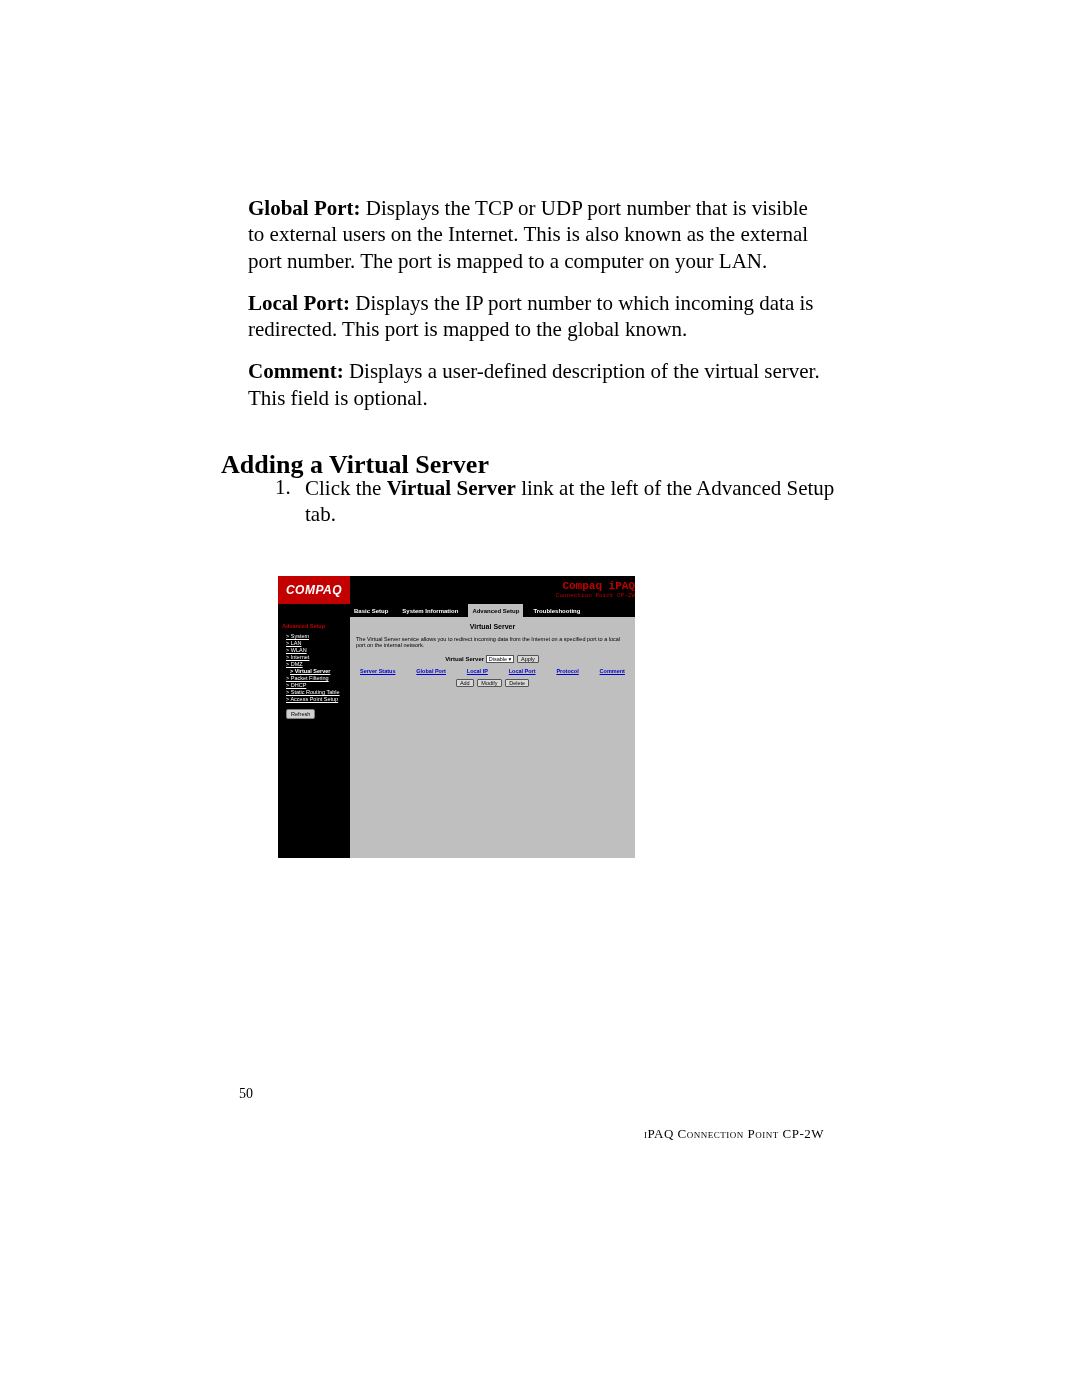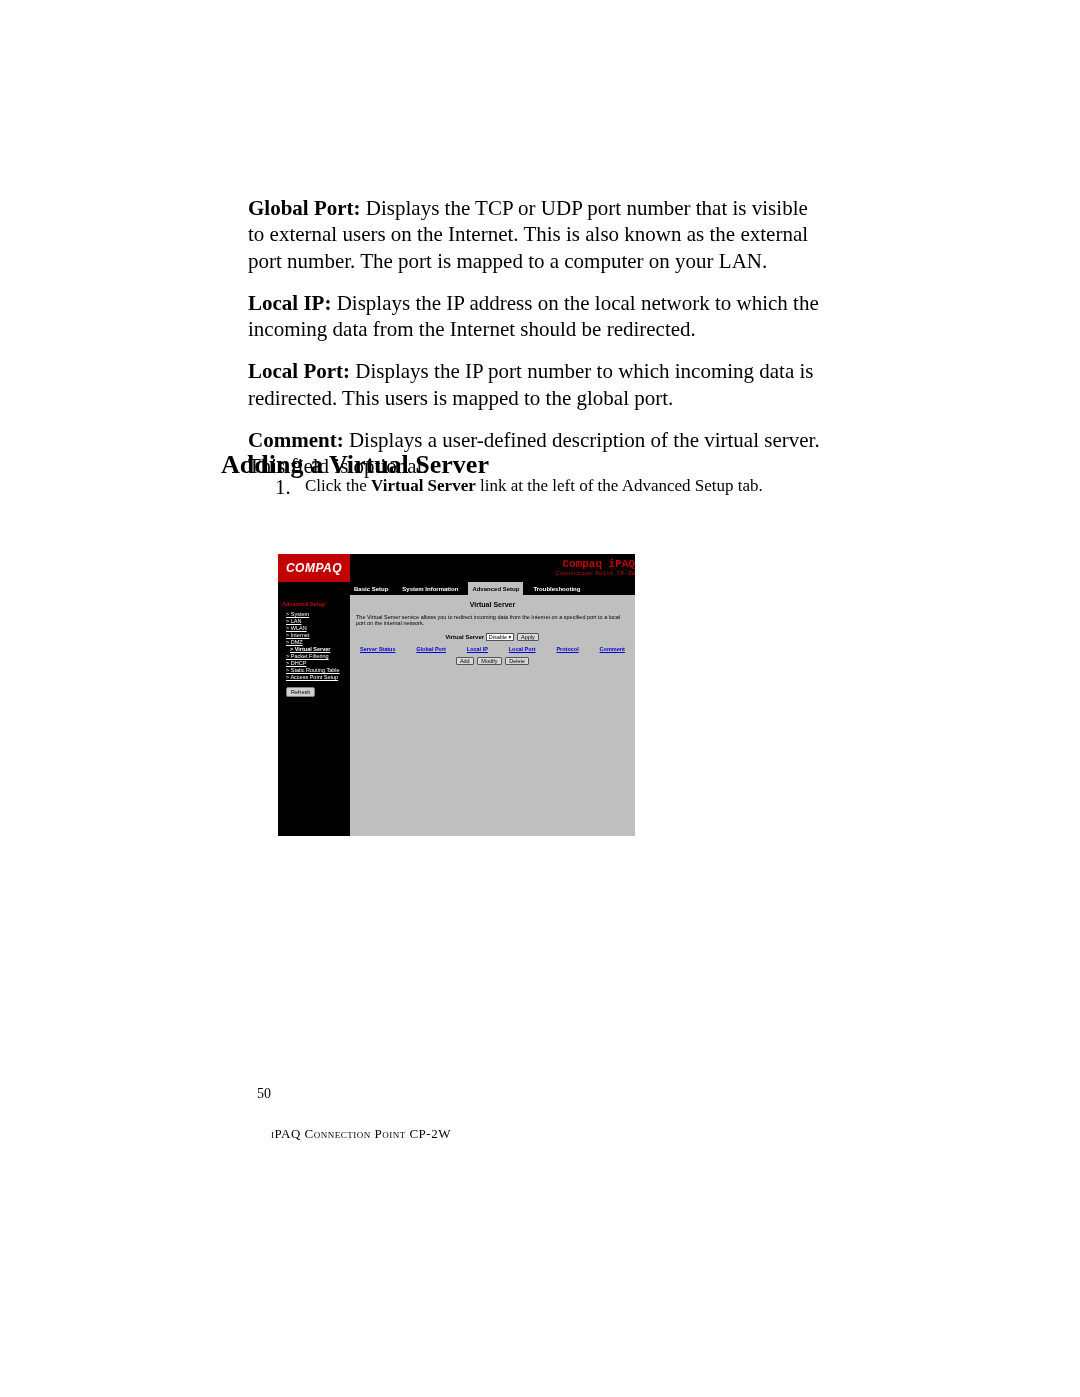--- a/index.html
+++ b/index.html
@@ -42,37 +42,38 @@
   }
   .li-row {
     display: flex;
   }
   .li-num {
     width: 30px;
     font-size: 21px;
     flex: none;
   }
   .li-body {
-    font-size: 17px;
+    font-size: 21px;
     line-height: 1.25;
   }
   .screenshot-wrap {
     position: absolute;
     left: 278px;
     top: 554px;
     width: 357px;
     height: 282px;
     font-family: Arial, Helvetica, sans-serif;
   }
   .ui-outer {
     width: 357px;
     height: 282px;
     background: #bfbfbf;
     position: relative;
     overflow: hidden;
+    margin-top: 22px;
   }
   .ui-topbar {
     height: 28px;
     background: #000000;
     display: flex;
     align-items: center;
   }
   .ui-logo {
     width: 72px;
     height: 28px;
@@ -210,42 +211,42 @@
     font-weight: bold;
     padding: 0 4px;
     margin-bottom: 6px;
   }
   .ui-th { white-space: nowrap; }
   .ui-btn-row {
     text-align: center;
   }
   .footer {
     position: absolute;
-    left: 257px;
+    left: 239px;
     top: 1086px;
     width: 585px;
     display: flex;
+    justify-content: space-between;
     font-size: 14px;
   }
   .footer-right {
     font-variant: small-caps;
     letter-spacing: 0.5px;
     font-size: 13px;
     margin-top: 40px;
   }
 </style>
 </head>
 <body>
 
 <div class="page">
 
   <div class="content">
     <p class="para"><b>Global Port:</b><span> Displays the TCP or UDP port number that is visible to external users on the Internet. This is also known as the external port number. The port is mapped to a computer on your LAN.</span></p>
-    <p class="para"><b>Local IP:</b><span> Displays the IP address on the local network to which the incoming data from the Internet should be redirected.</span></p>
-    <p class="para"><b>Local Port:</b><span> Displays the IP port number to which incoming data is redirected. This users is mapped to the global port.</span></p>
+    <p class="para"><b>Local Port:</b><span> Displays the IP port number to which incoming data is redirected. This port is mapped to the global known.</span></p>
     <p class="para"><b>Comment:</b><span> Displays a user-defined description of the virtual server. This field is optional.</span></p>
   </div>
 
   <div class="heading">Adding a Virtual Server</div>
 
   <div class="list-block">
     <div class="li-row">
       <div class="li-num">1.</div>
       <div class="li-body">
         <span>Click the </span><b>Virtual Server</b><span> link at the left of the Advanced Setup tab.</span><br>

